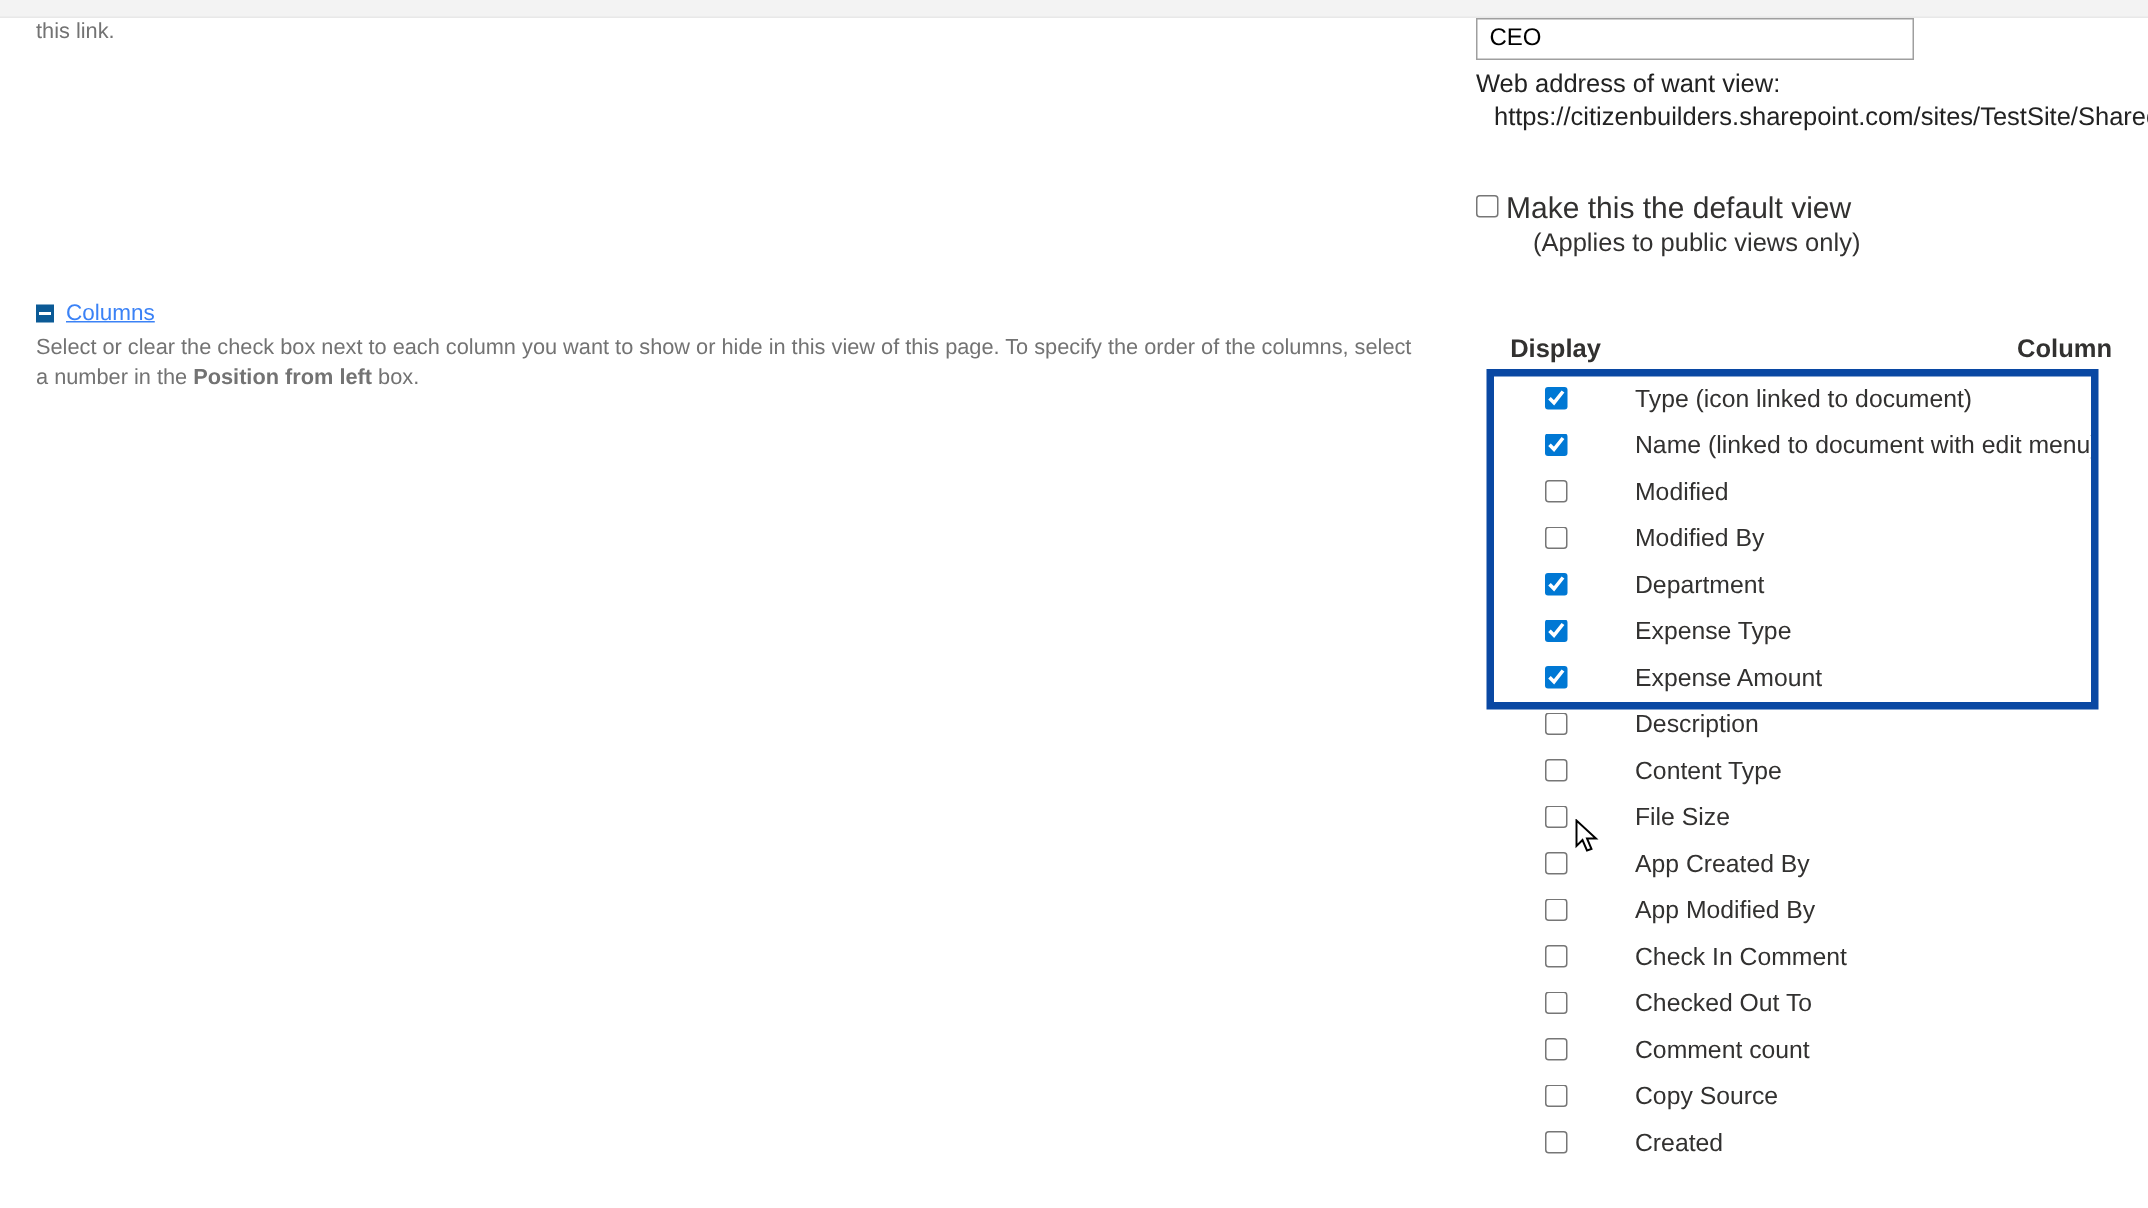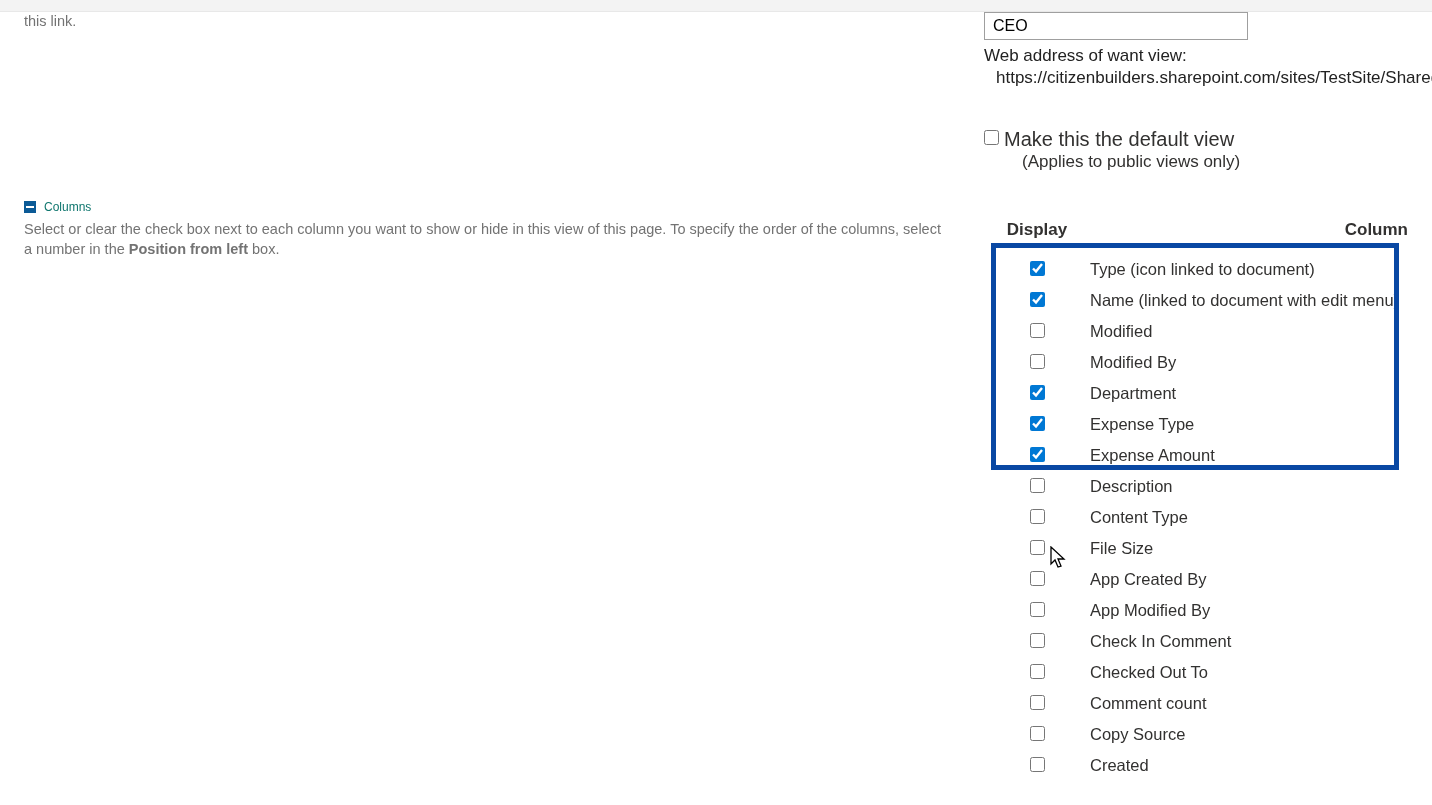--- a/index.html
+++ b/index.html
@@ -38,21 +38,21 @@
     }
     .desc-text {
       color: #737373;
       font-size: 14.5px;
       line-height: 1.35;
     }
     .bold {
       font-weight: 600;
     }
     .view-name-input {
-      width: 264px;
+      width: 292px;
       border: 1px solid #9f9f9f;
       padding: 4px 8px;
       font-family: inherit;
       font-size: 16px;
       margin-bottom: 6px;
     }
     .right-label {
       font-size: 17px;
       color: #222;
       margin-bottom: 2px;
@@ -97,22 +97,23 @@
     .collapse-icon::before {
       content: '';
       position: absolute;
       left: 2px;
       right: 2px;
       top: 5px;
       height: 2px;
       background: #fff;
     }
     .section-title {
-      color: #0f766e;
-      font-size: 12px;
+      color: #3b82f6;
+      font-size: 15px;
+      text-decoration: underline;
     }
     .columns-row {
       display: flex;
       align-items: flex-start;
     }
     .columns-table-header {
       display: flex;
       font-weight: 600;
       font-size: 17px;
       margin-bottom: 8px;
@@ -125,21 +126,21 @@
     .column-name-header {
       font-weight: 600;
       font-size: 17px;
       margin-left: auto;
     }
     .columns-list {
       position: relative;
     }
     .column-row {
       display: flex;
-      align-items: flex-end;
+      align-items: center;
       height: 31px;
     }
     .column-row .checkbox-cell {
       width: 106px;
       text-align: center;
       flex-shrink: 0;
     }
     .column-row .name-cell {
       font-size: 16.5px;
       white-space: nowrap;

